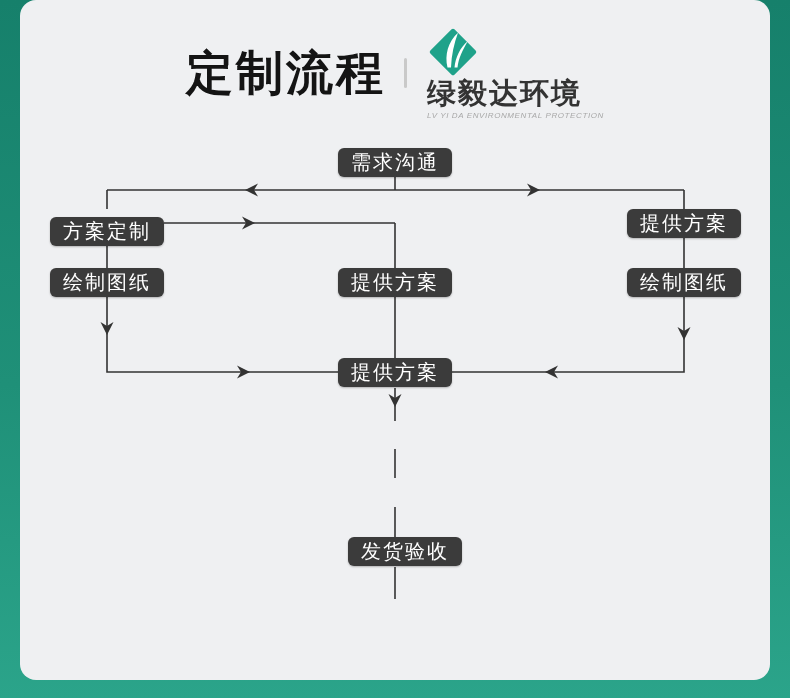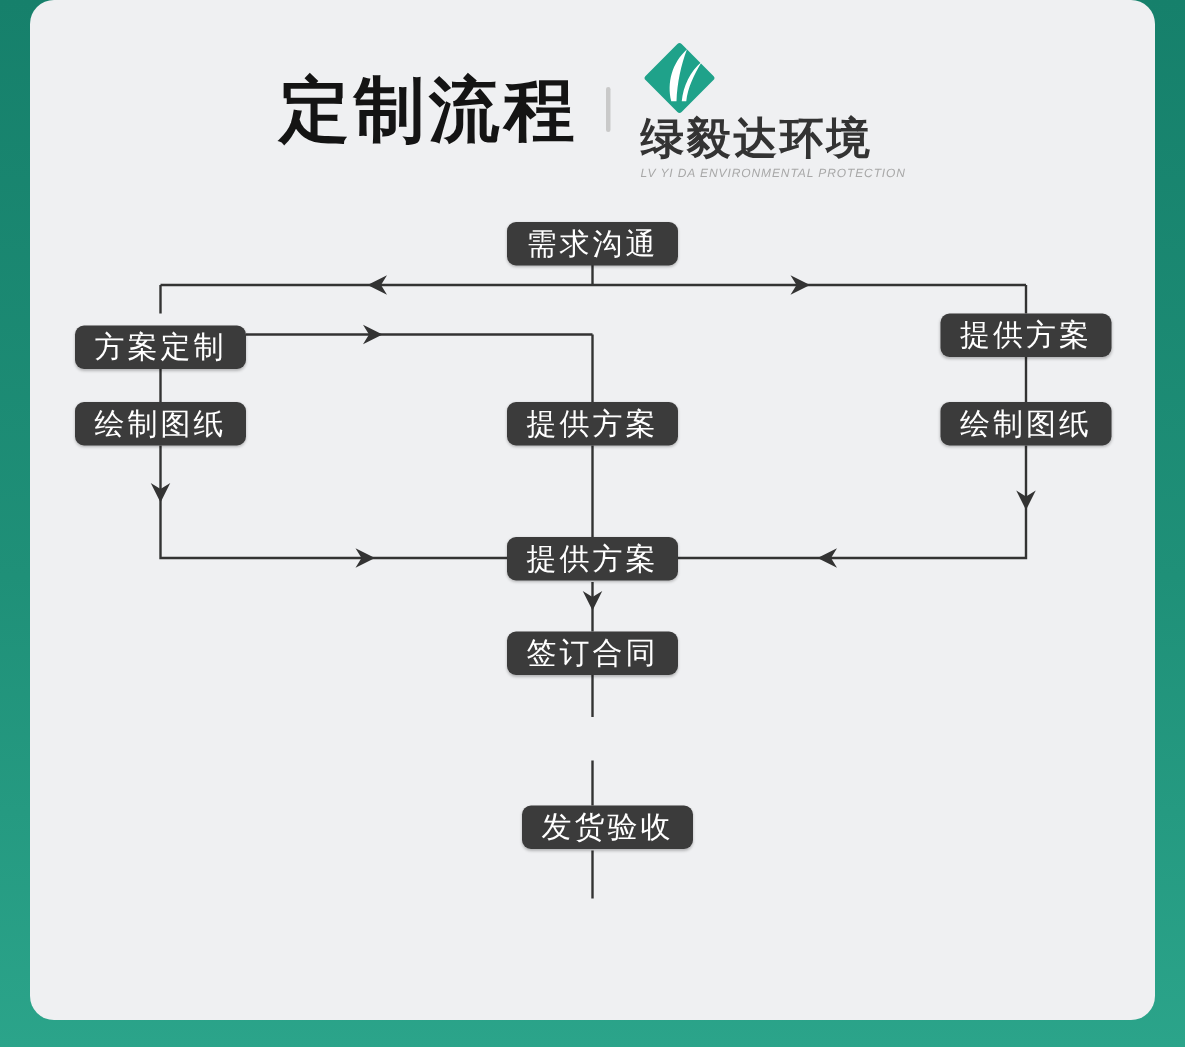--- a/index.html
+++ b/index.html
@@ -140,18 +140,17 @@
         </g>
       </svg>
 
       <div class="node" style="left:318px; top:148px">需求沟通</div>
       <div class="node" style="left:30px;  top:217px">方案定制</div>
       <div class="node" style="left:607px; top:209px">提供方案</div>
       <div class="node" style="left:30px;  top:268px">绘制图纸</div>
       <div class="node" style="left:318px; top:268px">提供方案</div>
       <div class="node" style="left:607px; top:268px">绘制图纸</div>
       <div class="node" style="left:318px; top:358px">提供方案</div>
-      <div class="node" style="left:318px; top:421px">签订合同</div>
       <div class="node" style="left:328px; top:537px">发货验收</div>
     </div>
 
   </div>
 </div>
 
 </body></html>

